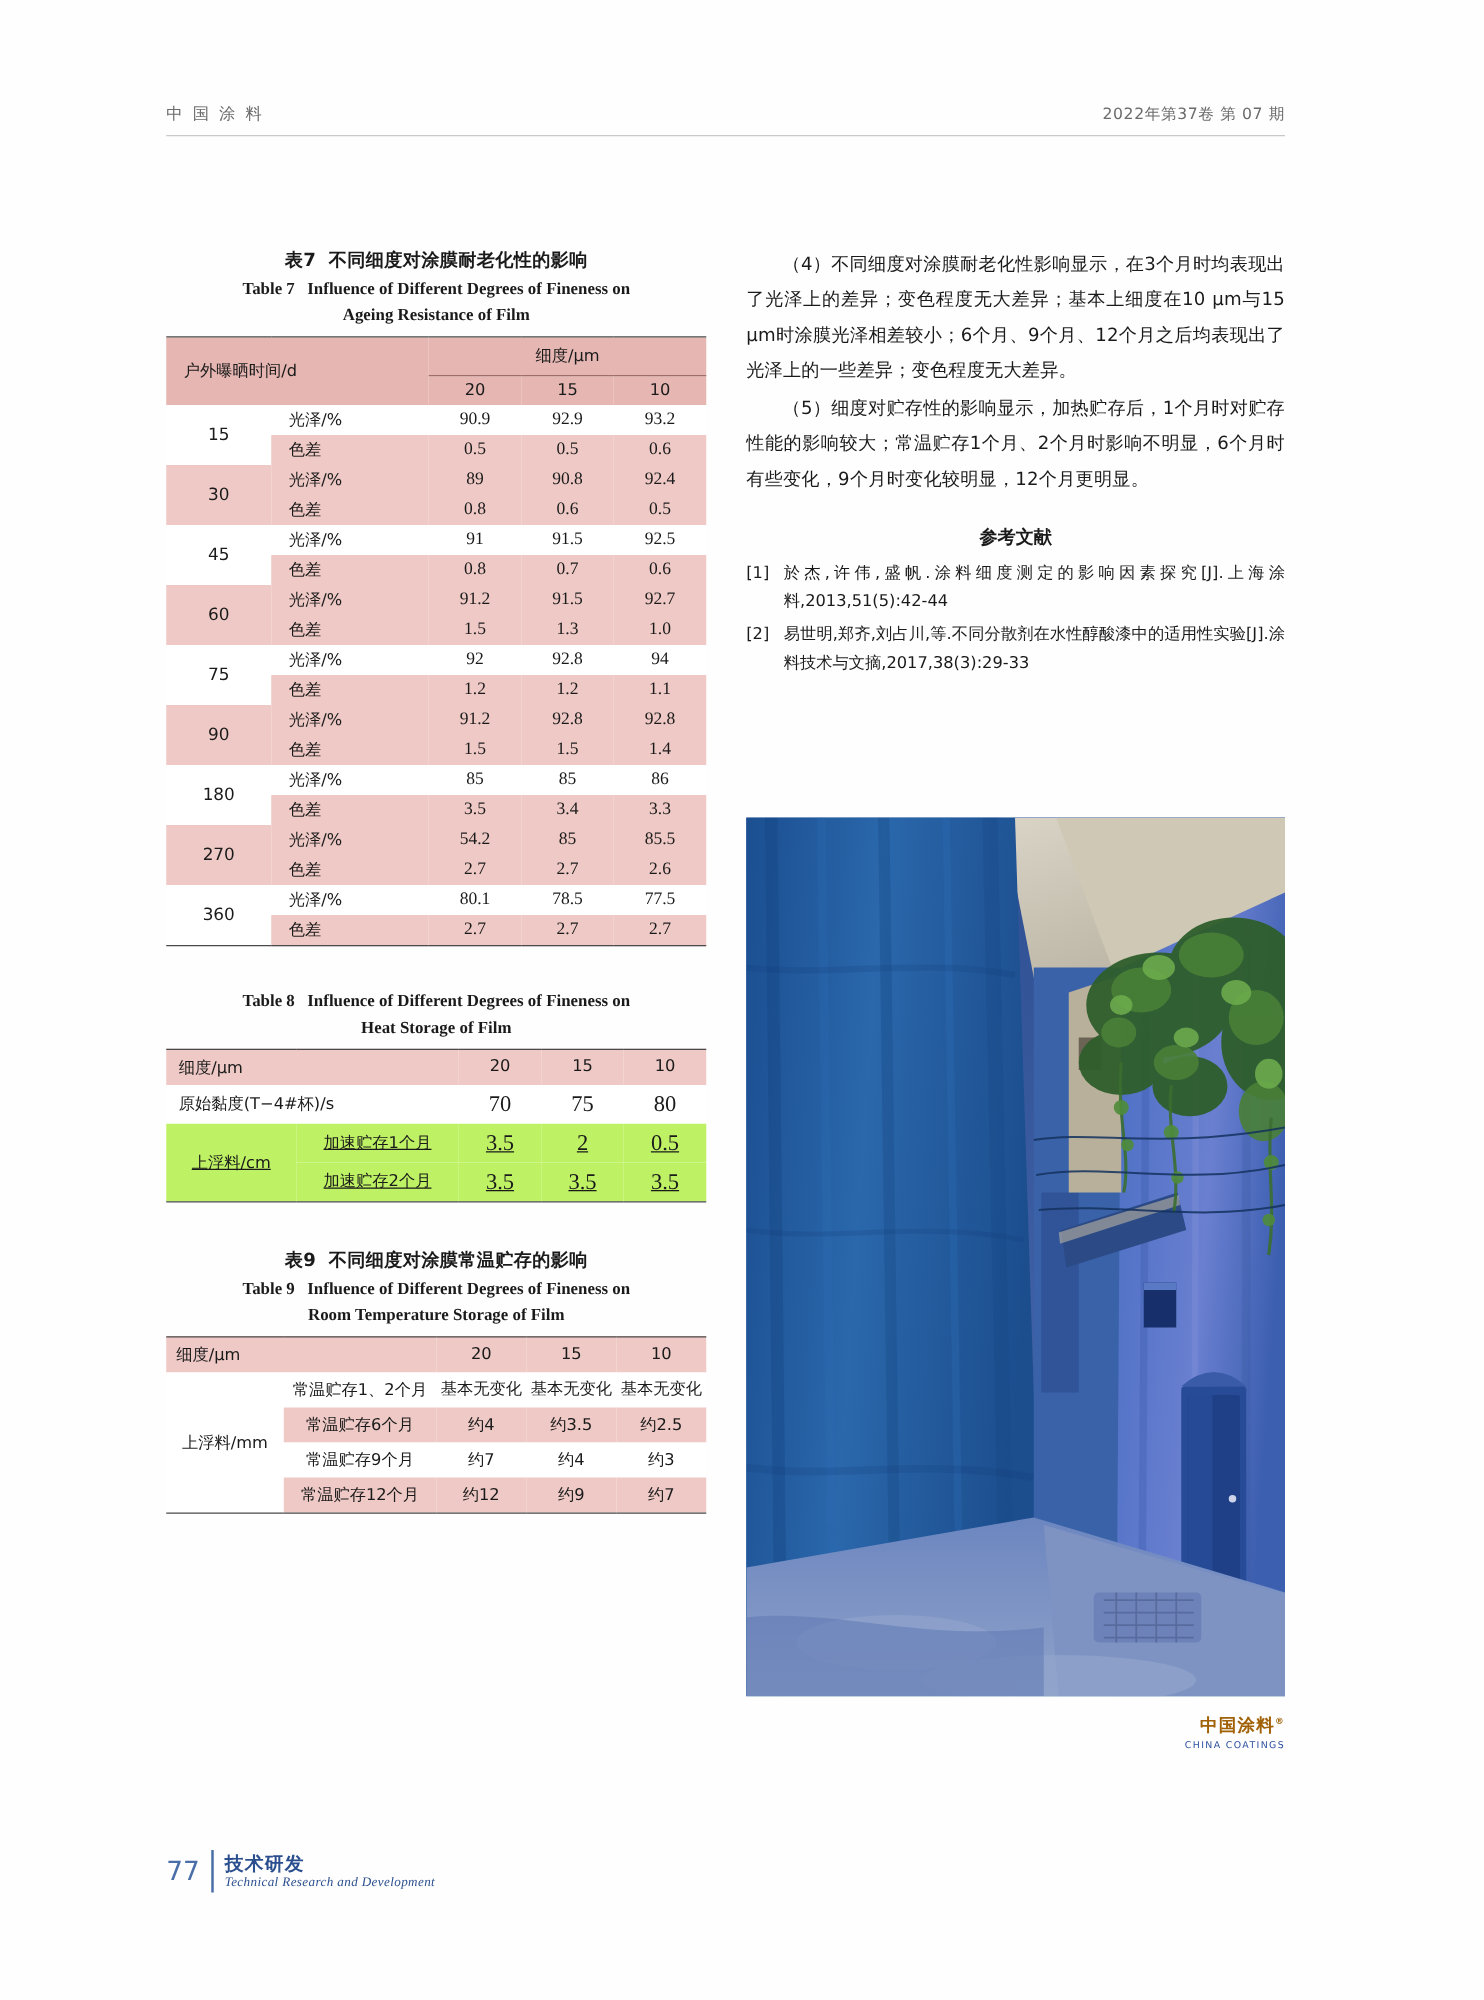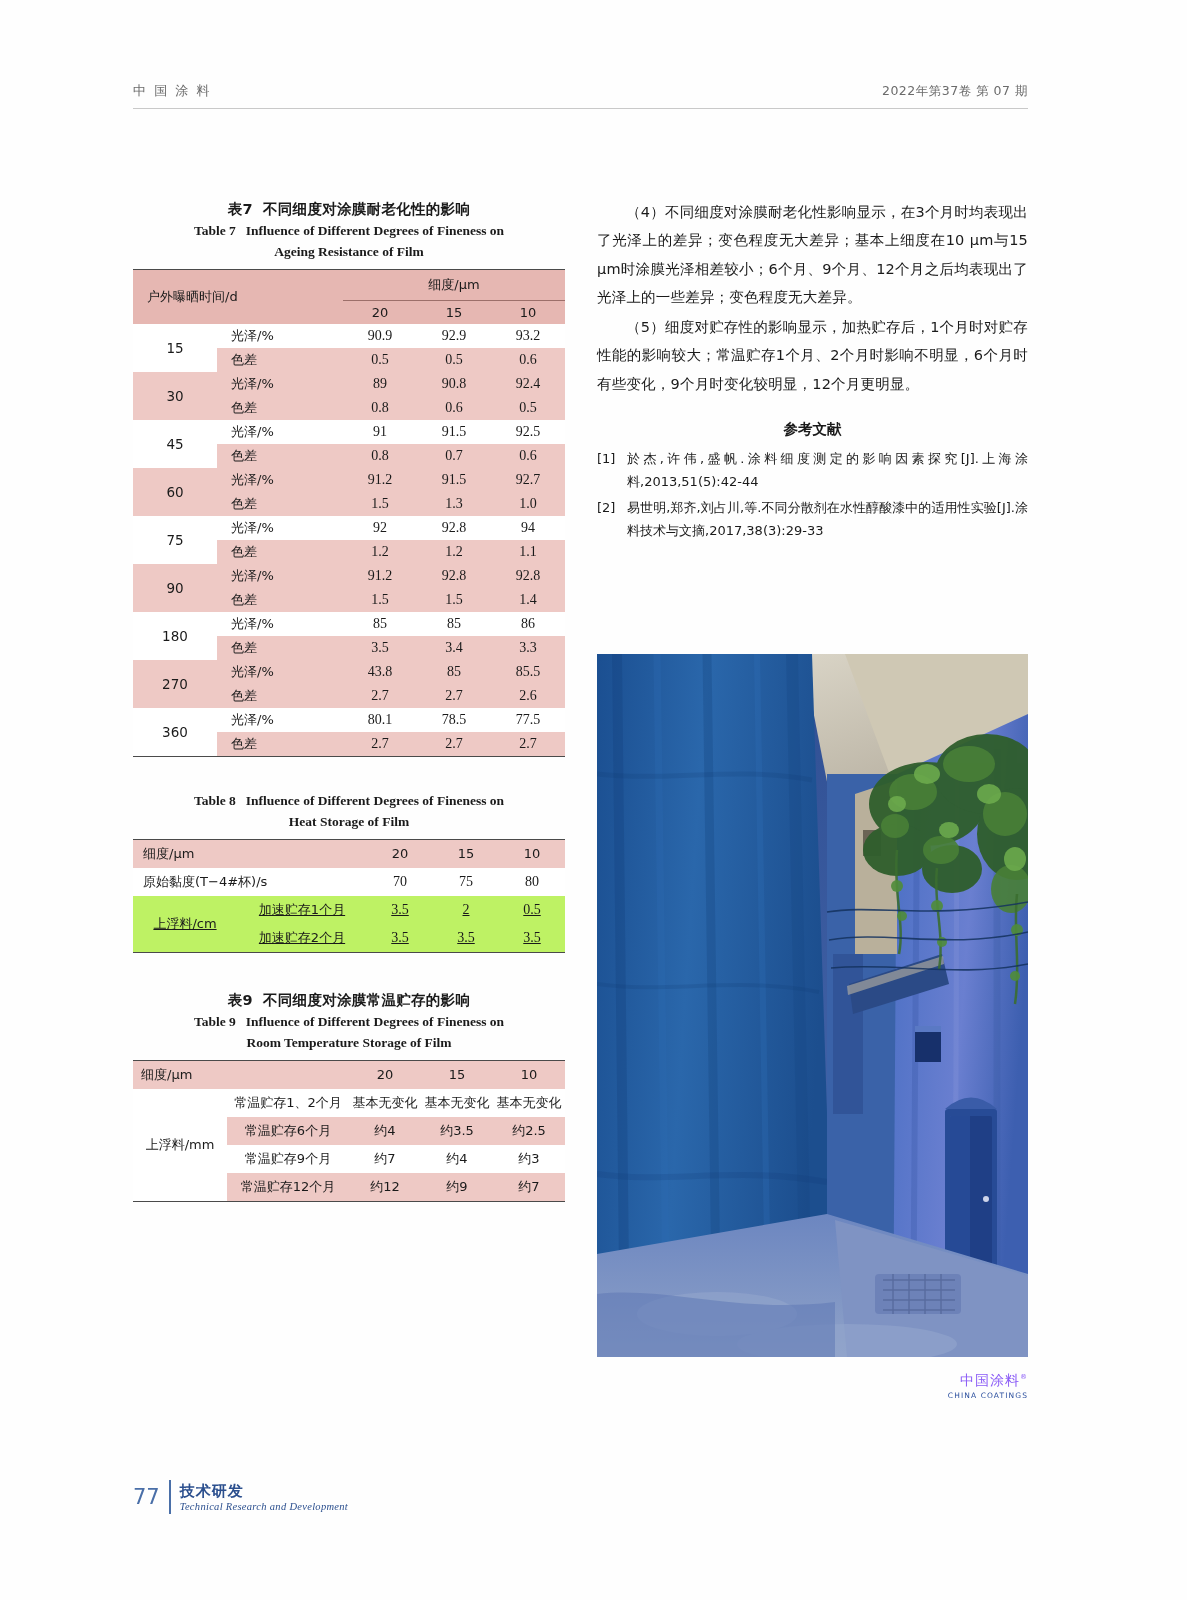--- a/index.html
+++ b/index.html
@@ -127,21 +127,21 @@
     border-bottom: 1.4px solid #4a4a4a;
     margin-bottom: 30px;
   }
   .t8 td {
     font-family: "DejaVu Sans", sans-serif;
     font-size: 13px;
     padding: 5px 2px;
   }
   .t8 td.lead { text-align: left; padding-left: 10px; }
   .t8 td.sub { text-align: center; }
-  .t8 .num { font-family: "Liberation Serif", serif; font-size: 14px; }
+  .t8 .num { font-family: "Liberation Serif", serif; font-size: 18px; }
   .t8 .r-head td { background: #eec9c5; }
   .t8 .r-white td { background: #ffffff; }
   .t8 .r-shade td { background: #bef264; text-decoration: underline; }
 
   
   .t9 {
     border-top: 1.4px solid #4a4a4a;
     border-bottom: 1.4px solid #4a4a4a;
   }
   .t9 td {
@@ -205,23 +205,23 @@
   
   .logo {
     position: absolute;
     left: 905px;
     top: 1372px;
     width: 123px;
     text-align: right;
     font-family: "DejaVu Sans", sans-serif;
   }
   .logo .cn {
-    color: #8b5cf6;
+    color: #a16207;
     font-size: 14px;
-    font-weight: normal;
+    font-weight: bold;
     letter-spacing: 1px;
   }
   .logo .cn sup { font-size: 7px; vertical-align: super; }
   .logo .en {
     color: #2b4f9e;
     font-size: 7.5px;
     letter-spacing: 1.1px;
     margin-top: 1px;
   }
 
@@ -389,21 +389,21 @@
         <tr class="shade">
           <td class="lbl">色差</td>
           <td class="num">3.5</td>
           <td class="num">3.4</td>
           <td class="num">3.3</td>
         </tr>
 
         <tr class="shade">
           <td class="tm" rowspan="2">270</td>
           <td class="lbl">光泽/%</td>
-          <td class="num">43.8</td>
+          <td class="num">54.2</td>
           <td class="num">85</td>
           <td class="num">85.5</td>
         </tr>
         <tr class="shade">
           <td class="lbl">色差</td>
           <td class="num">2.7</td>
           <td class="num">2.7</td>
           <td class="num">2.6</td>
         </tr>
 

